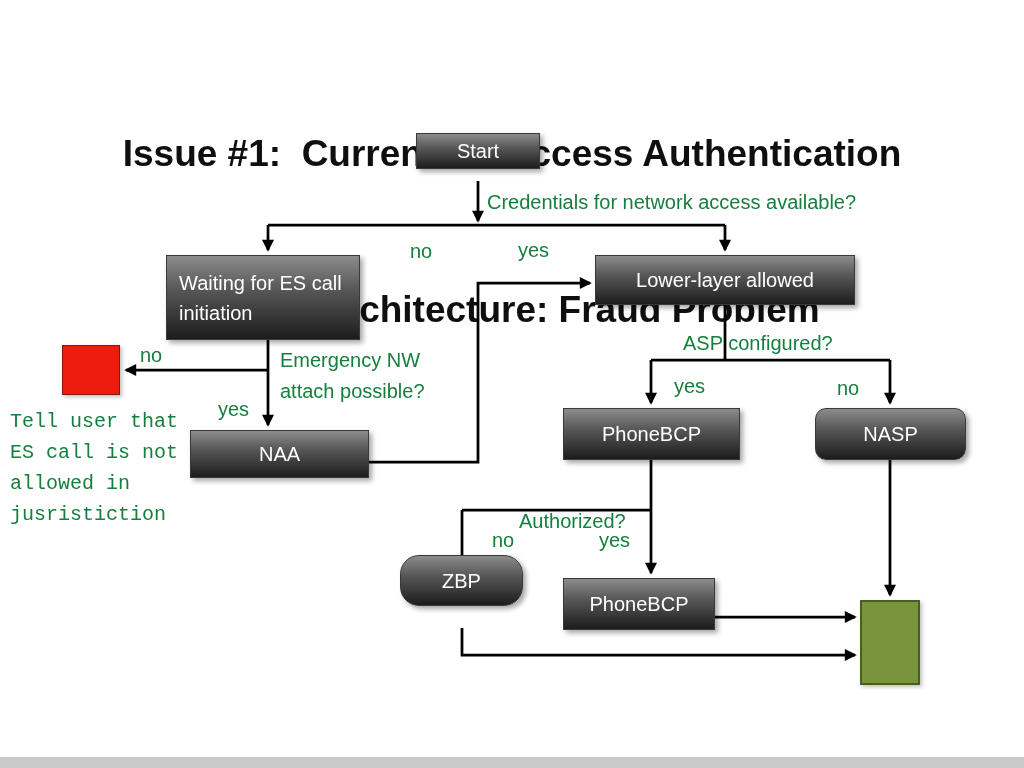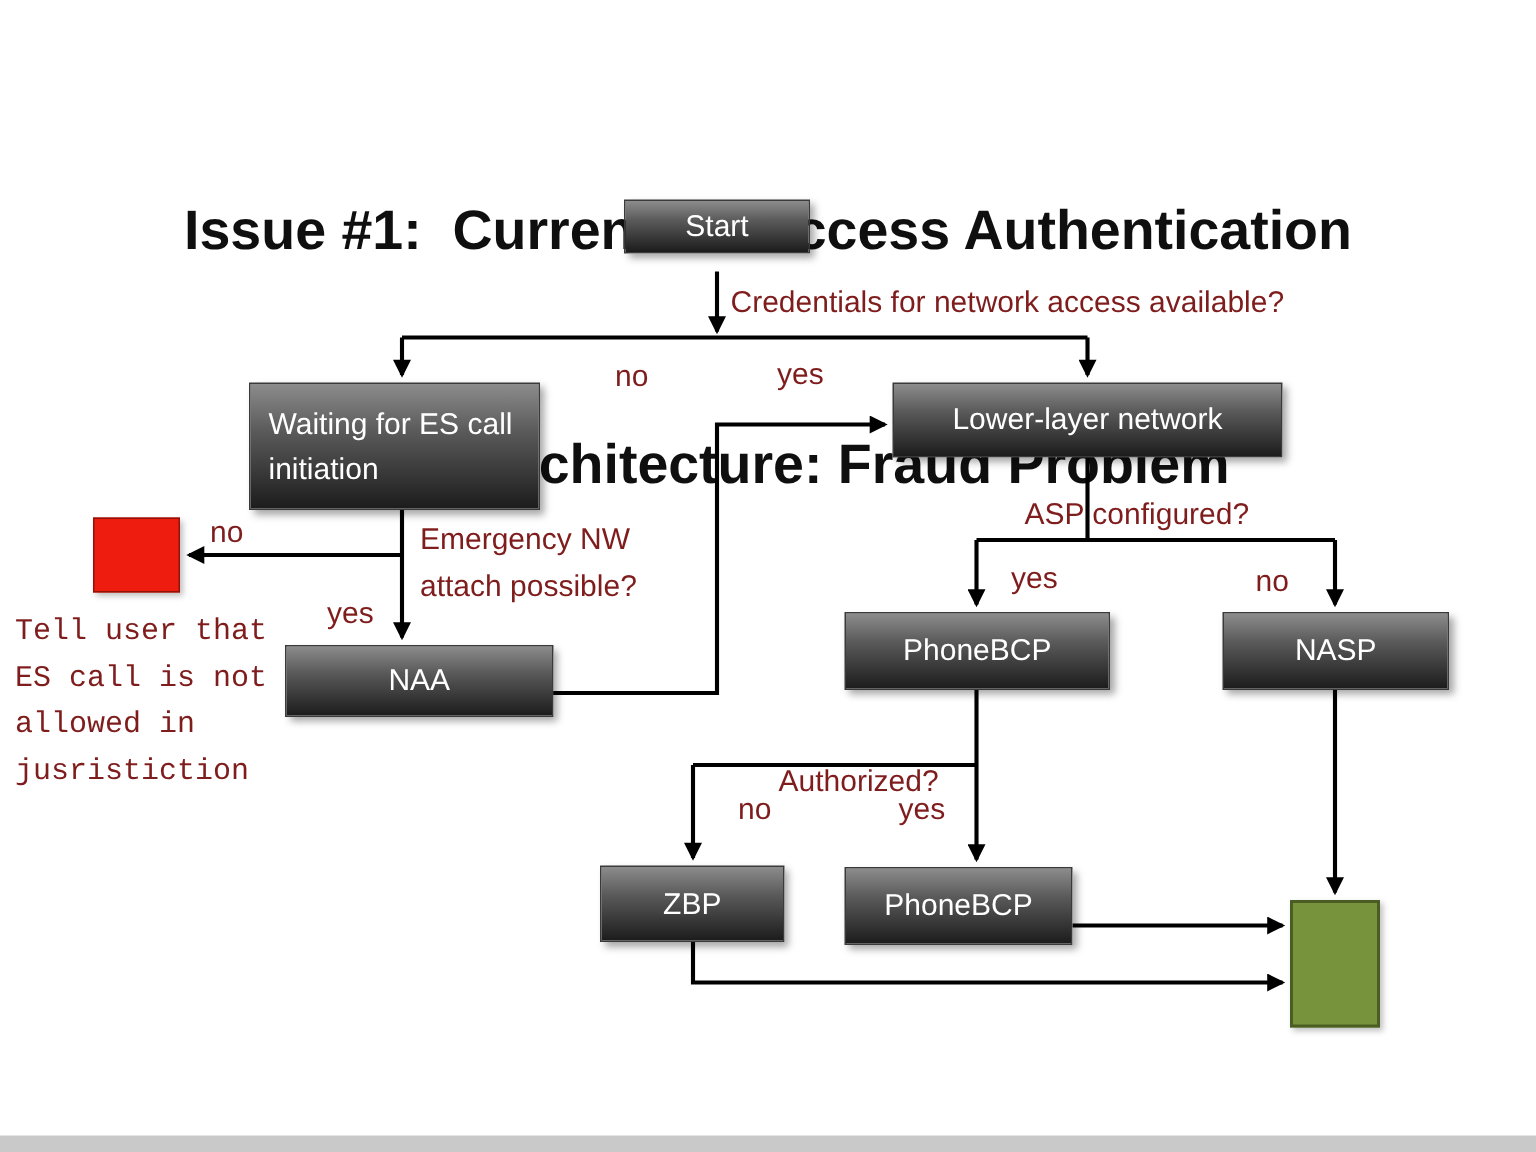--- a/index.html
+++ b/index.html
@@ -51,21 +51,21 @@
 
   .terminal {
     position: absolute;
     box-shadow: 2px 2px 4px rgba(0,0,0,0.25);
   }
   .terminal.reject { border: 1px solid #8f1309; }
   .terminal.accept { border: 2px solid #4a5e23; }
 
   .label {
     position: absolute;
-    color: #7f1d1d;
+    color: #15803d;
     font-size: 20px;
     line-height: 31px;
     white-space: pre-line;
   }
 
   .bottom-bar {
     position: absolute;
     left: 0;
     bottom: 0;
     width: 100%;
@@ -109,29 +109,29 @@
       <path d="M715,617 H855" marker-end="url(#arrow)"></path>
       <path d="M462,628 V655 H855" marker-end="url(#arrow)"></path>
     </g>
   </svg>
 
   <div class="node" style="left:416px; top:133px; width:124px; height:36px;">Start</div>
 
   <div class="node left-text" style="left:166px; top:255px; width:194px; height:85px;">Waiting for ES call
 initiation</div>
 
-  <div class="node" style="left:595px; top:255px; width:260px; height:50px;">Lower-layer network</div>
+  <div class="node" style="left:595px; top:255px; width:260px; height:50px;">Lower-layer allowed</div>
 
   <div class="node" style="left:190px; top:430px; width:179px; height:48px;">NAA</div>
 
   <div class="node" style="left:563px; top:408px; width:177px; height:52px;">PhoneBCP</div>
 
-  <div class="node" style="left:815px; top:408px; width:151px; height:52px;">NASP</div>
+  <div class="node" style="left:815px; top:408px; width:151px; height:52px;border-radius:11px;">NASP</div>
 
-  <div class="node" style="left:400px; top:577px; width:123px; height:51px;">ZBP</div>
+  <div class="node" style="left:400px; top:555px; width:123px; height:51px;border-radius:19px;">ZBP</div>
 
   <div class="node" style="left:563px; top:578px; width:152px; height:52px;">PhoneBCP</div>
 
   <div class="terminal reject" style="left: 62px; top: 345px; width: 58px; height: 50px; background-color: rgb(238, 28, 14);"></div>
 
   <div class="terminal accept" style="left: 860px; top: 600px; width: 60px; height: 85px; background-color: rgb(119, 147, 60);"></div>
 
   <div class="label" style="left:487px; top:187px;">Credentials for network access available?</div>
 
   <div class="label" style="left:410px; top:236px;">no</div>

